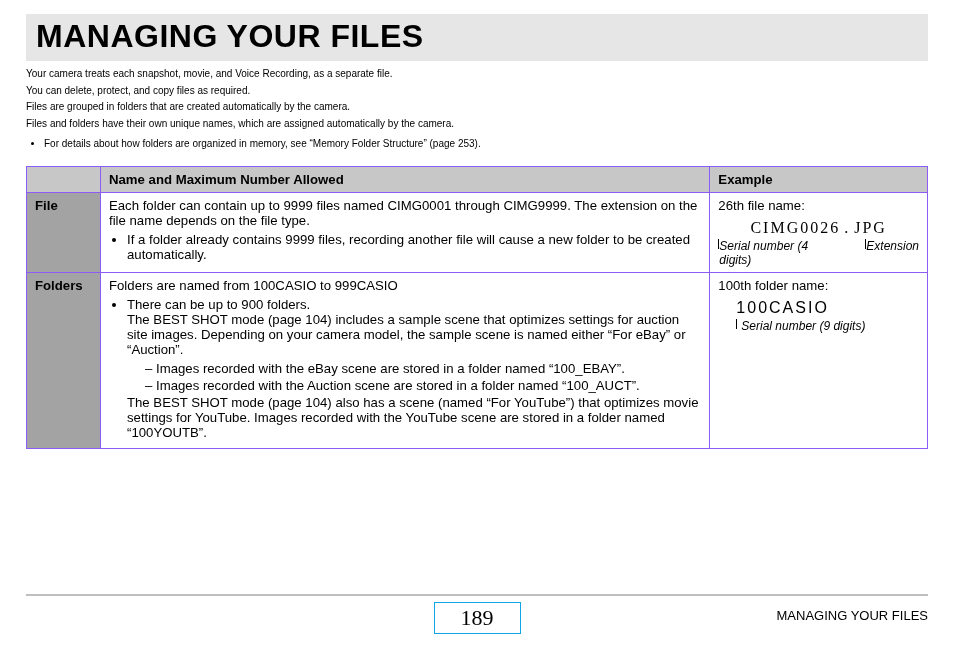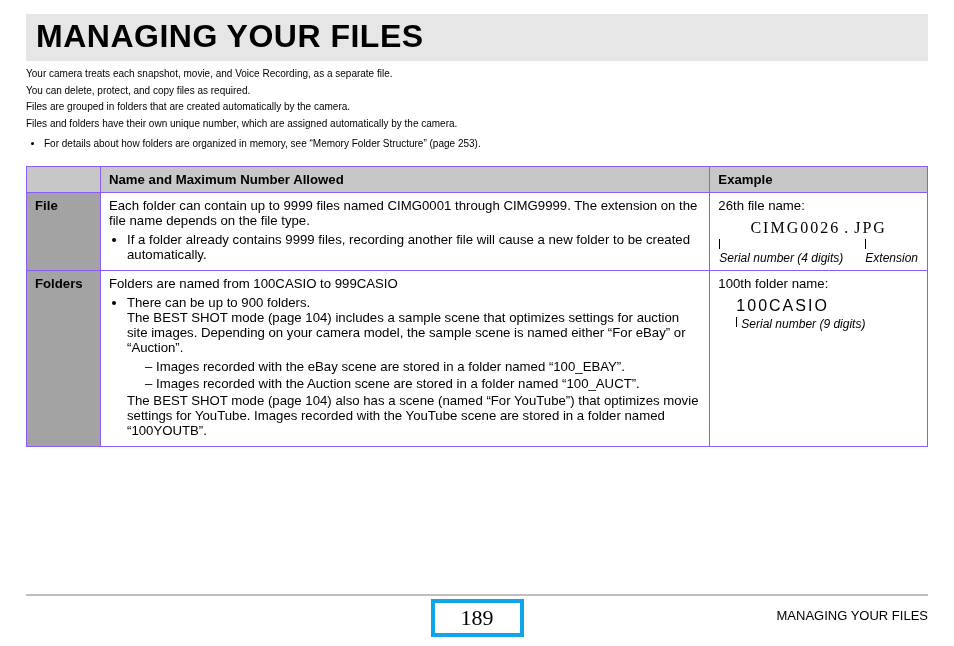--- a/index.html
+++ b/index.html
@@ -18,45 +18,45 @@
   .tbl .desc { width: 560px; }
   .tbl .example { width: 200px; }
   .desc ul { list-style: disc; margin: 4px 0 0 18px; }
   .desc ul li { margin-bottom: 3px; }
   .desc .sub { margin: 4px 0 0 18px; }
   .desc .sub li { list-style: none; text-indent: -12px; padding-left: 12px; margin-bottom: 2px; }
   .desc .sub li::before { content: "–  "; }
   .example p { margin-bottom: 6px; }
   .filename-row { font-family: Liberation Serif, serif; font-size: 16px; letter-spacing: 2px; display: flex; align-items: baseline; justify-content: center; gap: 4px; }
   .ann-row { display: flex; justify-content: center; gap: 22px; margin-top: 2px; font-style: italic; font-size: 12px; }
-  .ann-row span { display: flex; flex-direction: column; align-items: flex-start; }
+  .ann-row span { display: flex; flex-direction: row; align-items: flex-start; }
   .ann-row .stem { width: 1px; height: 10px; background: #000; margin-bottom: 2px; }
   .foldername { font-family: Arial, sans-serif; font-size: 16px; letter-spacing: 2px; text-align: left; padding-left: 18px; margin-top: 4px; }
   .folder-ann { font-style: italic; font-size: 12px; padding-left: 18px; margin-top: 2px; }
   .folder-ann .stem { display:inline-block; width:1px; height:10px; background:#000; vertical-align: top; margin-right:4px; }
   .footer { position: absolute; bottom: 10px; left: 0; width: 954px; padding: 0 26px; }
   .footer-line { border-top: 2px solid #bfbfc0; height: 2px; margin-bottom: 4px; }
   .footer-row { display: flex; align-items: center; justify-content: center; position: relative; height: 36px; }
-  .page-num-box { border: 4px solid #0ea5e9; padding: 2px 26px; font-family: Georgia, 'Times New Roman', serif; font-size: 22px; }
+  .page-num-box { border: 1px solid #0ea5e9; padding: 2px 26px; font-family: Georgia, 'Times New Roman', serif; font-size: 22px; }
   .footer-title { position: absolute; right: 0; top: 8px; font-size: 13px; }
 </style>
 </head>
 <body>
 
 <div class="page">
   <div class="title-bar">
     <h1>MANAGING YOUR FILES</h1>
   </div>
 
 
   <div class="intro">
     <p>Your camera treats each snapshot, movie, and Voice Recording, as a separate file.</p>
     <p>You can delete, protect, and copy files as required.</p>
     <p>Files are grouped in folders that are created automatically by the camera.</p>
-    <p>Files and folders have their own unique number, which are assigned automatically by the camera.</p>
+    <p>Files and folders have their own unique names, which are assigned automatically by the camera.</p>
     <ul>
         <li>For details about how folders are organized in memory, see “Memory Folder Structure” (page 253).</li>
       </ul>
   </div>
 
   <table class="tbl">
     <thead>
       <tr>
         <th></th>
         <th class="desc">Name and Maximum Number Allowed</th>

